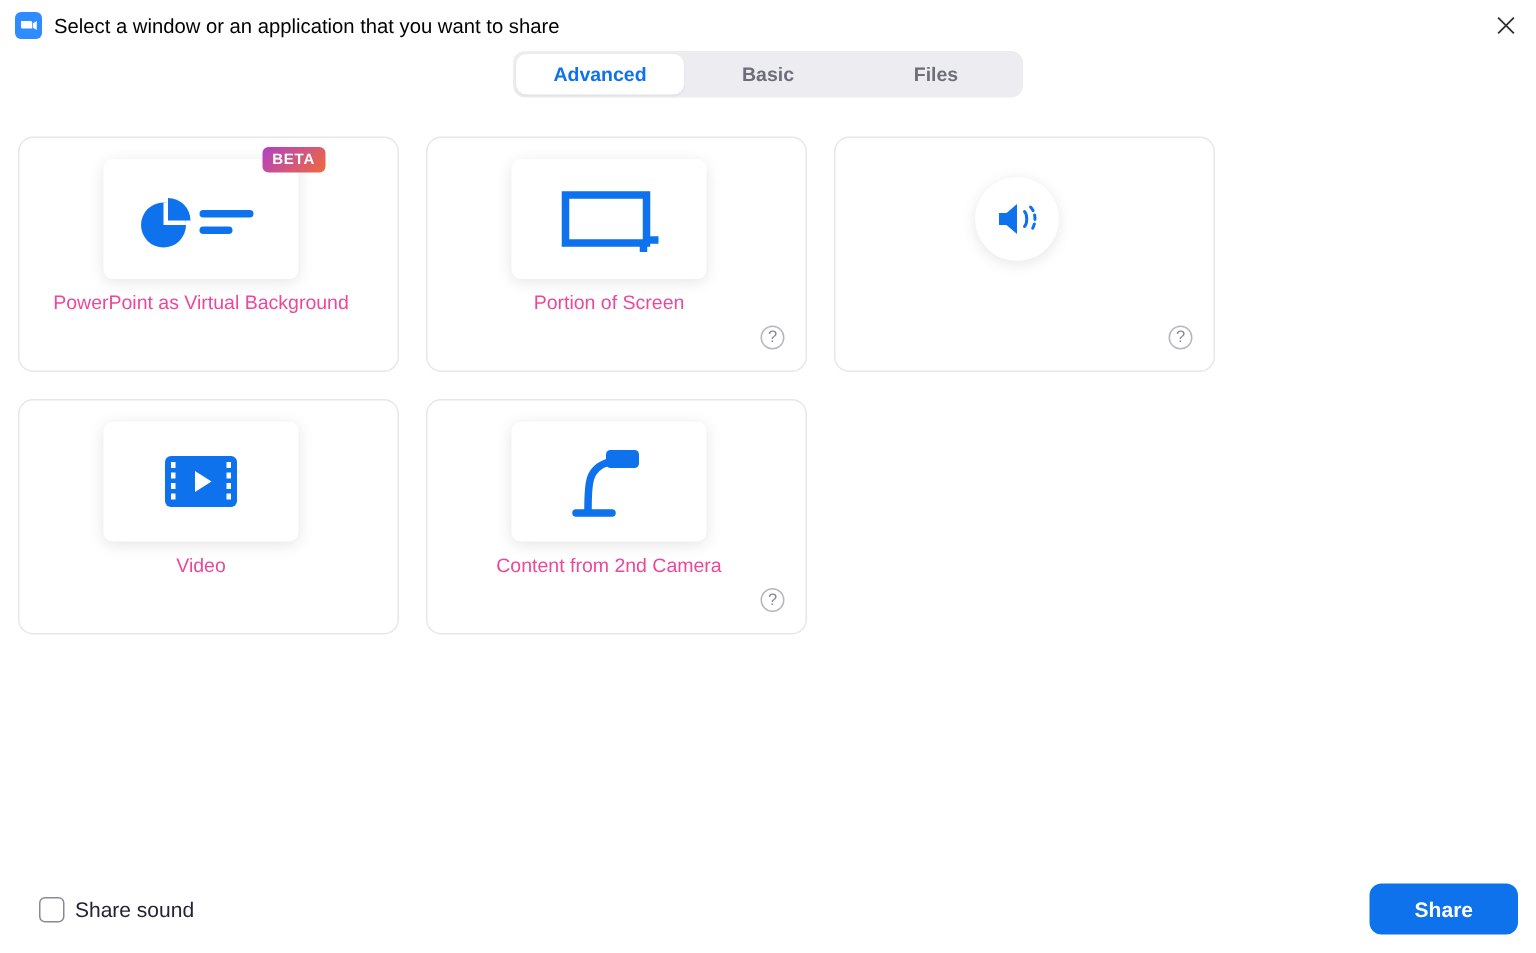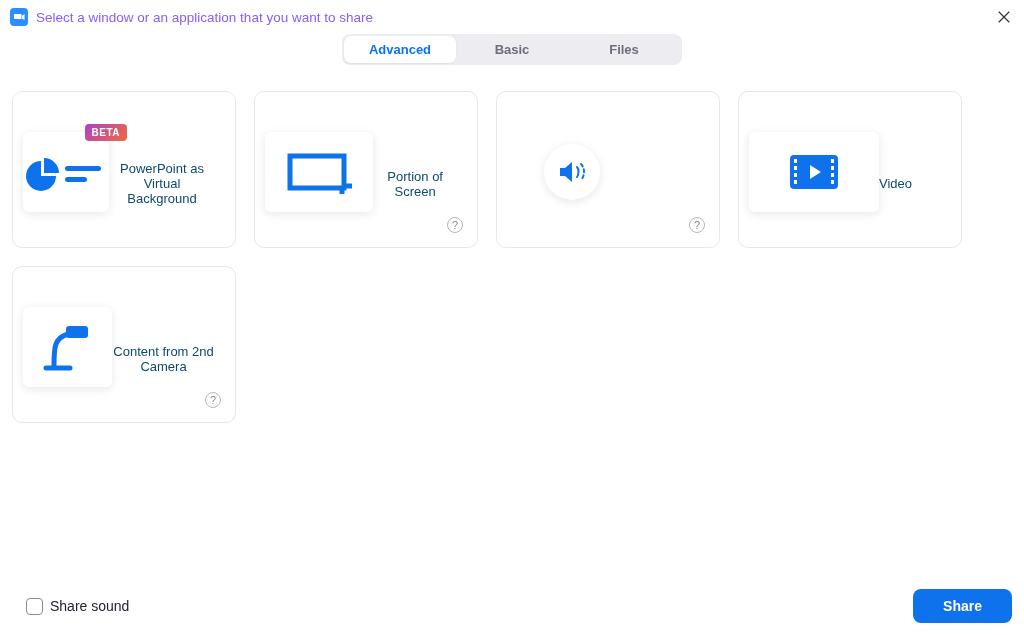--- a/index.html
+++ b/index.html
@@ -20,21 +20,21 @@
   .app-icon {
     width: 18px; height: 18px;
     background: #2D8CFF;
     border-radius: 4px;
     margin-right: 8px;
     display: flex; align-items: center; justify-content: center;
   }
   .app-icon svg { width: 12px; height: 10px; }
   .title {
     font-size: 13.5px;
-    color: #8b5cf6;
+    color: #000000;
     flex: 1;
   }
   .close-x {
     width: 16px; height: 16px;
     cursor: pointer;
     display: flex; align-items: center; justify-content: center;
     color: #333333;
   }
   .tabs {
     display: flex;
@@ -62,46 +62,46 @@
     color: #0E72ED;
     box-shadow: 0 1px 2px rgba(0,0,0,0.06);
   }
   .grid {
     display: flex;
     flex-wrap: wrap;
     gap: 18px;
     padding: 26px 12px 0 12px;
   }
   .card {
-    width: 224px;
+    width: 254px;
     height: 157px;
     border: 1px solid #E7E7EC;
     border-radius: 10px;
     display: flex;
-    flex-direction: row;
+    flex-direction: column;
     align-items: center;
     padding: 14px 20px 10px 10px;
     position: relative;
     cursor: pointer;
   }
   .preview {
     width: 130px;
     height: 80px;
     background: #ffffff;
     border-radius: 6px;
     box-shadow: 0 2px 10px rgba(0,0,0,0.10);
     display: flex;
     align-items: center;
     justify-content: center;
     position: relative;
   }
   .card-label {
     font-size: 13px;
-    color: #0c4a6e;
-    margin-top: 24px;
+    color: #ec4899;
+    margin-top: 8px;
     text-align: center;
   }
   .help-badge {
     position: absolute;
     bottom: 14px;
     right: 14px;
     width: 16px; height: 16px;
     border-radius: 50%;
     border: 1px solid #B6B6C0;
     color: #8A8A97;

